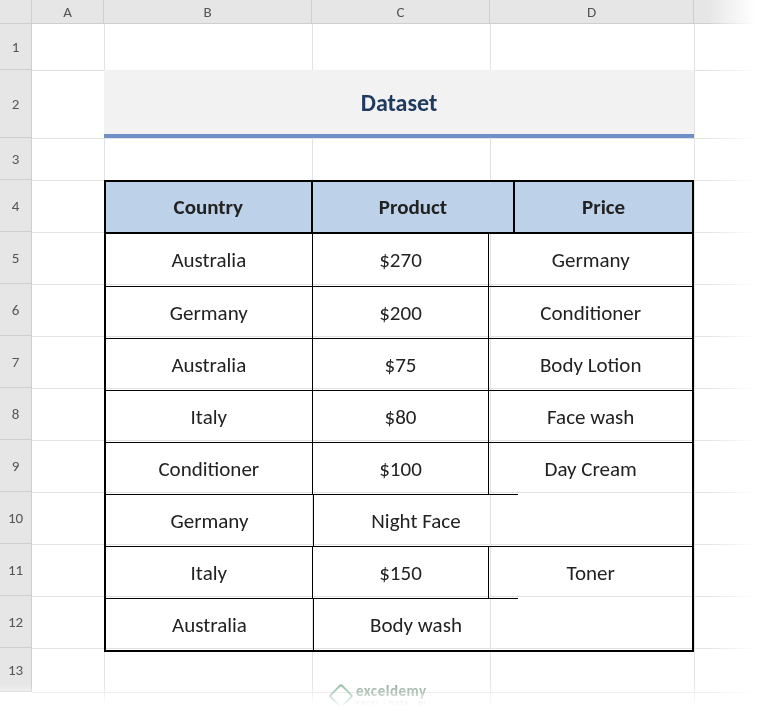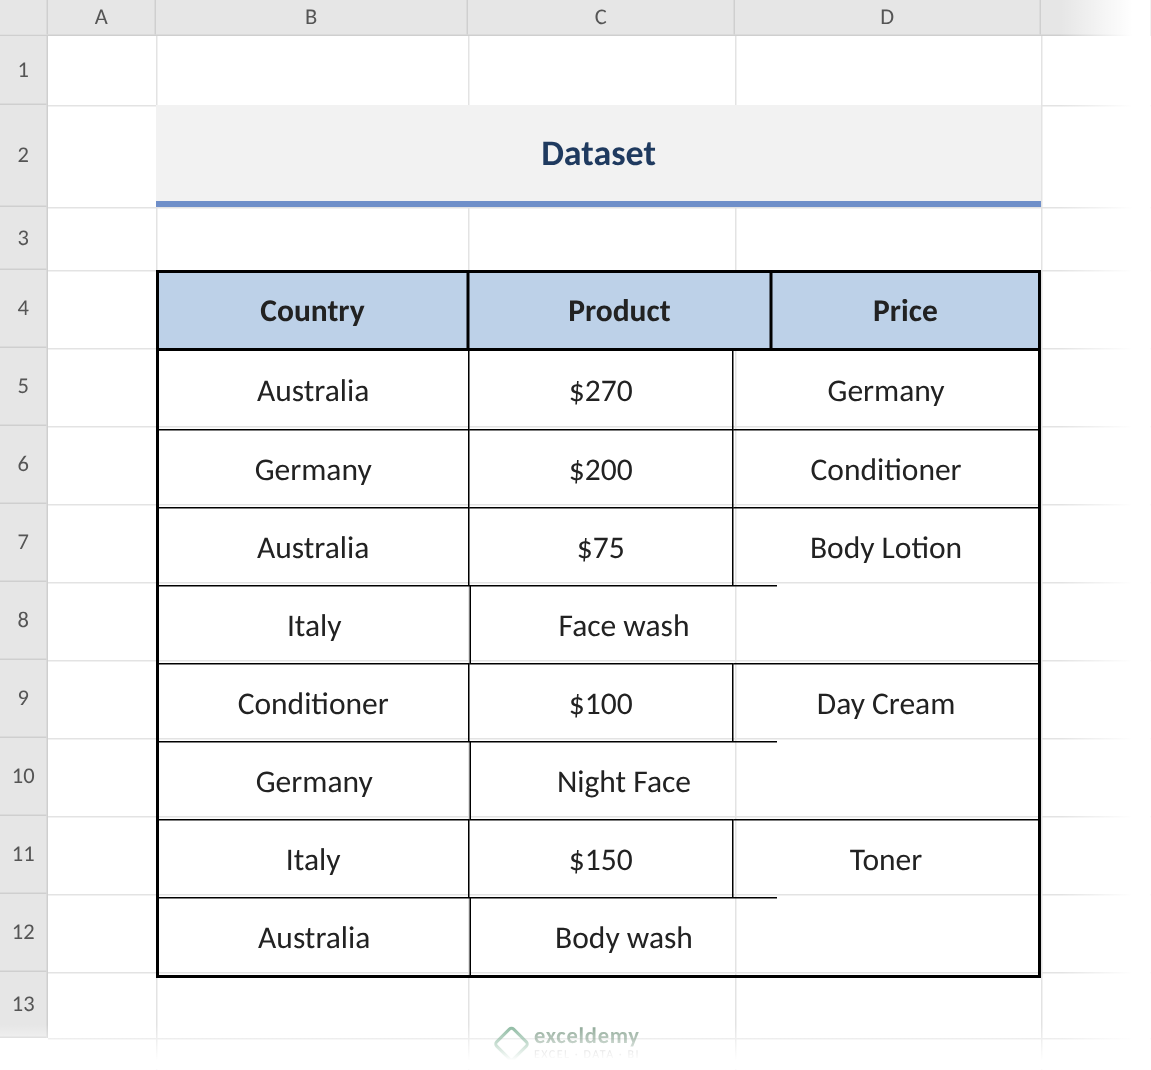--- a/index.html
+++ b/index.html
@@ -213,20 +213,21 @@
         <div class="dt-cell cC">$200</div>
         <div class="dt-cell cD">Conditioner</div>
       </div>
       <div class="dt-row">
         <div class="dt-cell cB">Australia</div>
         <div class="dt-cell cC">$75</div>
         <div class="dt-cell cD">Body Lotion</div>
       </div>
       <div class="dt-row">
         <div class="dt-cell cB">Italy</div>
+        <div class="dt-cell cC">$80</div>
         <div class="dt-cell cD">Face wash</div>
       </div>
       <div class="dt-row">
         <div class="dt-cell cB">Conditioner</div>
         <div class="dt-cell cC">$100</div>
         <div class="dt-cell cD">Day Cream</div>
       </div>
       <div class="dt-row">
         <div class="dt-cell cB">Germany</div>
         <div class="dt-cell cD">Night Face</div>

